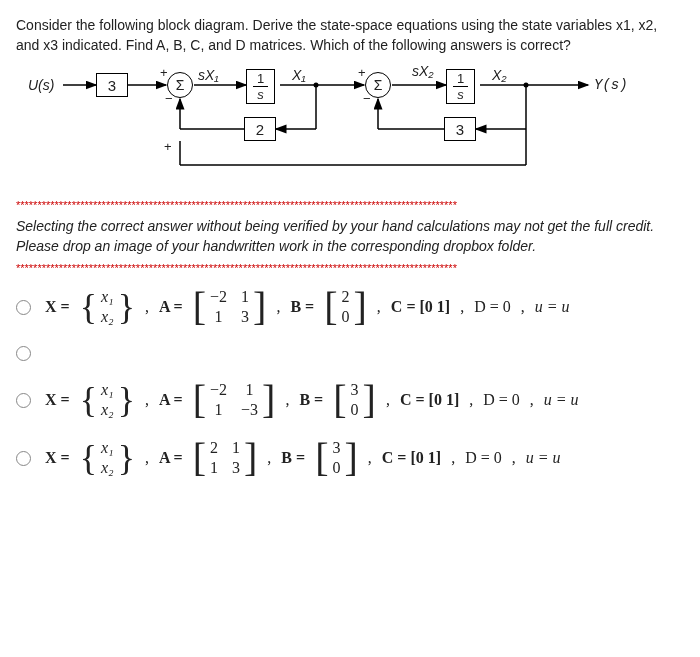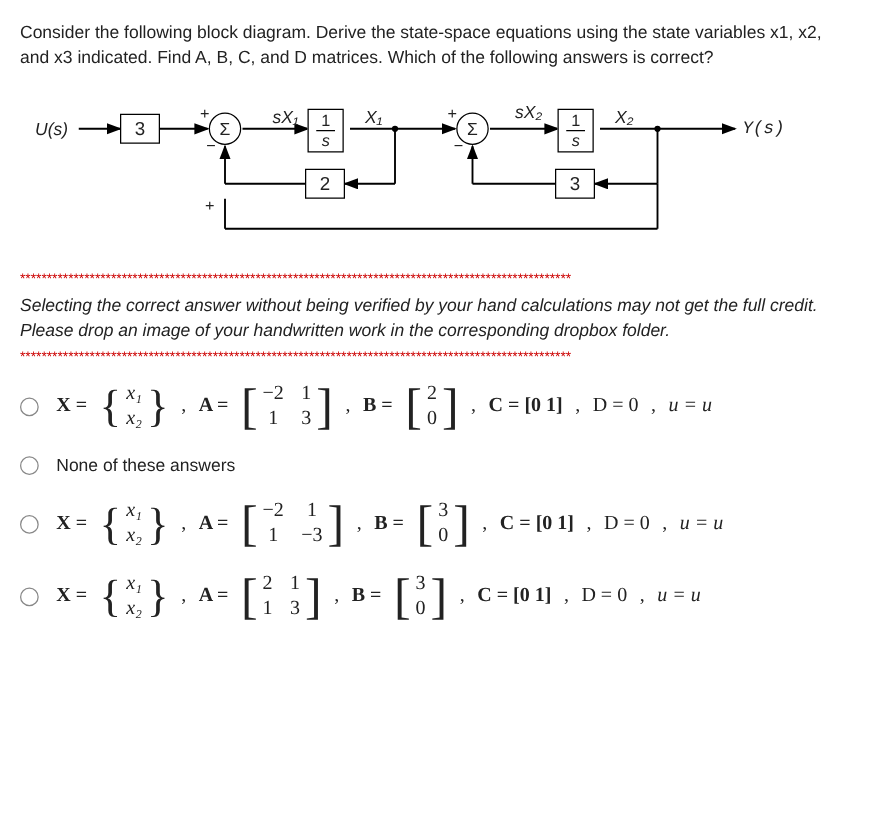--- a/index.html
+++ b/index.html
@@ -7,21 +7,20 @@
     font-family: Arial, sans-serif;
     font-size: 14px;
     color: #222;
     margin: 0;
     padding: 16px;
     width: 700px;
     background: #fff;
   }
   .question-text {
     line-height: 1.4;
-    margin-bottom: 18px;
   }
   .diagram {
     position: relative;
     width: 640px;
     height: 130px;
     margin: 0 0 14px 12px;
   }
   .box {
     position: absolute;
     border: 1.5px solid #000;
@@ -148,21 +147,21 @@
   </svg>
 
   <span class="lbl" style="left:0; top:22px; font-style:italic;">U(s)</span>
   <div class="box" style="left:68px; top:18px; width:32px; height:24px;">3</div>
 
   <div class="sumcircle" style="left:139px; top:17px;">Σ</div>
   <span class="sign" style="left:132px; top:10px;">+</span>
   <span class="sign" style="left:137px; top:36px;">−</span>
   <span class="sign" style="left:136px; top:84px;">+</span>
 
-  <span class="lbl" style="left:190px; top:12px;">sX₁</span>
+  <span class="lbl" style="left:170px; top:12px;">sX₁</span>
   <div class="box fracbox" style="left:218px; top:14px;">
     <span class="fn">1</span>
     <span class="fd">s</span>
   </div>
   <span class="lbl" style="left:264px; top:12px;">X₁</span>
 
   <div class="box" style="left:216px; top:62px; width:32px; height:24px;">2</div>
 
   <div class="sumcircle" style="left:337px; top:17px;">Σ</div>
   <span class="sign" style="left:330px; top:10px;">+</span>
@@ -222,21 +221,20 @@
     <span class="bold">C = [0   1]</span>
     <span>,</span>
     <span>D = 0</span>
     <span>,</span>
     <span class="ital">u = u</span>
   </div>
 </div>
 
 <div class="option">
   <div class="radio"></div>
-  <div style="font-family:Arial;">None of these answers</div>
 </div>
 
 <div class="option">
   <div class="radio"></div>
   <div class="eqrow">
     <span class="bold">X =</span>
     <span class="mtx vec">
       <span class="br">{</span>
       <span class="cells c1">
         <span class="ital">x₁</span>

